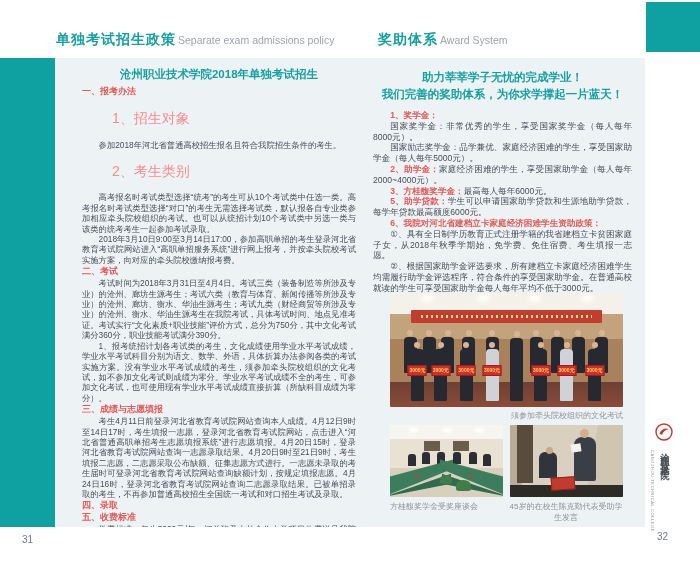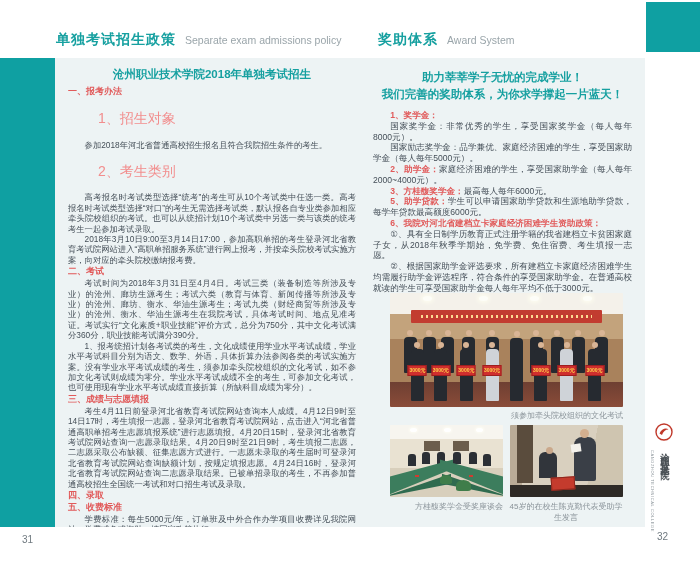--- a/index.html
+++ b/index.html
@@ -1,30 +1,30 @@
 <!DOCTYPE html>
 <html><head>
 <meta charset="utf-8">
 <style>
   html,body{margin:0;padding:0;background:#fff;}
   .canvas{position:relative;width:700px;height:572px;background:#ffffff;overflow:hidden;
           font-family:"Liberation Sans","DejaVu Sans",sans-serif;}
 
   
-  .page-header{position:absolute;display:flex;align-items:baseline;gap:9px;white-space:nowrap;}
+  .page-header{position:absolute;display:flex;align-items:baseline;gap:2px;white-space:nowrap;}
   .hdr-cn{font-size:14px;font-weight:bold;color:#16a0a0;letter-spacing:1px;}
   .hdr-en{font-size:10.5px;color:#9aa5aa;}
 
   
   .teal-bar-left{position:absolute;left:0;top:58px;width:55px;height:469px;background:#0fa0a2;}
   .teal-bar-right{position:absolute;left:646px;top:2px;width:54px;height:50px;background:#0fa0a2;}
 
   
   .panel{position:absolute;top:58px;height:469px;background:#edf3f4;box-sizing:border-box;overflow:hidden;}
-  .lp-panel{left:55px;width:313px;padding:7px 12px 0 13px;}
+  .lp-panel{left:55px;width:313px;padding:7px 12px 0 27px;}
   .rp-panel{left:360px;width:285px;padding:10px 13px 0 13px;}
 
   .lp-title{font-size:11.5px;font-weight:bold;color:#16a0a0;text-align:center;margin:2px 0 4px 0;}
   .lp-h{font-size:9px;font-weight:bold;color:#e15a5a;line-height:11px;margin:1px 0;}
   .lp-sub{font-size:14px;color:#f28d8d;line-height:10.5px;margin:16px;text-indent:1em;}
   .lp-p{font-size:8.3px;color:#454f58;line-height:10.4px;margin:0;text-indent:2em;text-align:justify;}
 
   .rp-title{font-size:11.5px;font-weight:bold;color:#16a0a0;text-align:center;line-height:15px;margin:2px 0 0 0;}
   .rp-items{margin-top:8px;}
   .rp-item{font-size:8.6px;color:#454f58;line-height:10.8px;margin:0;text-indent:2em;text-align:justify;}
@@ -244,21 +244,21 @@
       <div class="p3-seated-head"></div>
       <div class="p3-man"></div>
       <div class="p3-man-head"></div>
       <div class="p3-paper"></div>
       <div class="p3-desk"></div>
       <div class="p3-sign"></div>
     </div>
   </div>
 
   <div class="caption" style="left:390px;top:410px;width:233px;text-align:right;">须参加牵头院校组织的文化考试</div>
-  <div class="caption" style="left:390px;top:501px;width:113px;text-align:right;">方桂馥奖学金受奖座谈会</div>
+  <div class="caption" style="left:390px;top:501px;width:113px;text-align:left;">方桂馥奖学金受奖座谈会</div>
   <div class="caption" style="left:508px;top:501px;width:116px;text-align:center;">45岁的在校生陈克勤代表受助学生发言</div>
 
   <div class="logo-wrap">
     <svg width="18" height="18" viewBox="0 0 18 18">
       <circle cx="9" cy="9" r="8" fill="#ffffff" stroke="#c0392b" stroke-width="1.4"></circle>
       <path d="M4.5 10.5 C6.5 5.5, 11.5 4.5, 13.5 6.5 C10.5 6.5, 8 8.5, 7 12 Z" fill="#c0392b"></path>
     </svg>
   </div>
   <div class="college-name-en">CANGZHOU TECHNICAL COLLEGE</div>
   <div class="college-name-v">沧州职业技术学院</div>

